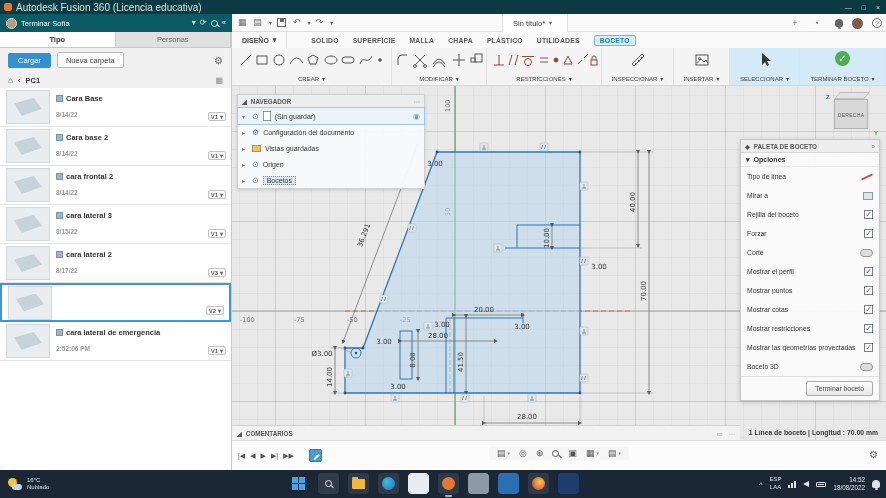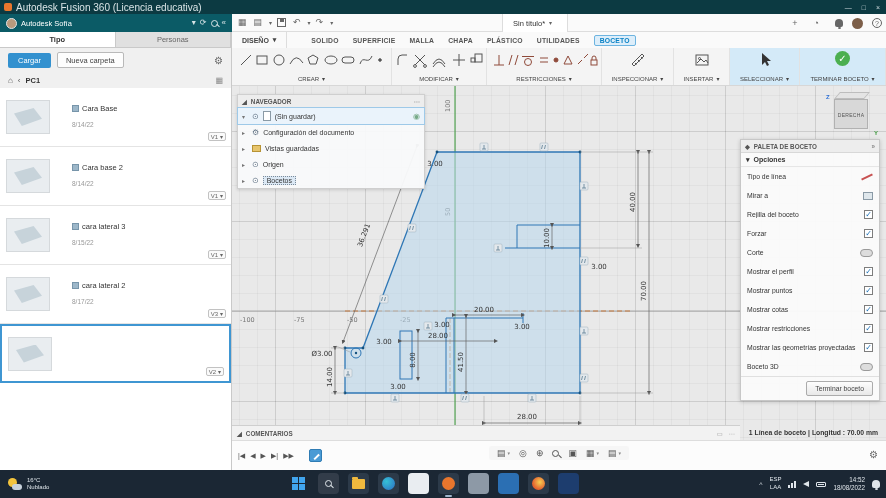--- a/index.html
+++ b/index.html
@@ -40,21 +40,21 @@
   .lp-tab { flex:1; font-size:7.5px; text-align:center; line-height:16px; background:#e0e0e0; color:#666; border-right:1px solid #c9c9c9; }
   .lp-tab.active { background:#fff; color:#333; font-weight:bold; }
   .lp-actions { height:24px; display:flex; align-items:center; gap:6px; padding:0 8px; }
   .btn-blue { background:#3391cf; color:#fff; font-size:7.5px; border:none; border-radius:2px; padding:3px 10px; }
   .btn-plain { background:#fdfdfd; color:#444; font-size:7.5px; border:1px solid #b9b9b9; border-radius:2px; padding:2.5px 8px; }
   .lp-actions .gear { margin-left:auto; color:#666; font-size:10px; }
   .lp-crumb { height:16px; display:flex; align-items:center; gap:5px; padding:0 8px; font-size:8px; color:#555; }
   .lp-crumb .loc { font-size:7.5px; font-weight:bold; color:#333; }
   .lp-crumb .right { margin-left:auto; color:#888; }
   .lp-list { position:absolute; top:56px; left:0; width:231px; bottom:0; background:#fff; overflow:hidden; }
-  .fileitem { position:relative; height:59px; border-bottom:1px solid #e4e4e4; display:flex; align-items:center; padding:0 6px; gap:22px; background:#fff; }
+  .fileitem { position:relative; height:39px; border-bottom:1px solid #e4e4e4; display:flex; align-items:center; padding:0 6px; gap:6px; background:#fff;font-weight:bold; }
   .fileitem.sel { border:2px solid #3f96d2; }
   .thumb { width:44px; height:34px; background:#e9edf0; border:1px solid #d5d9dc; position:relative; flex:none; }
   .thumb::after { content:""; position:absolute; left:7px; top:7px; width:28px; height:18px; background:#c7d3da; clip-path:polygon(0 30%,70% 0,100% 60%,28% 100%); }
   .fi-txt { flex:1; min-width:0; }
   .fi-name { font-size:7.5px; color:#333; display:flex; align-items:center; gap:3px; white-space:nowrap; overflow:hidden; }
   .fi-name .cube { width:7px; height:7px; background:#9db7c9; border:1px solid #7795aa; flex:none; }
   .fi-meta { font-size:6.5px; color:#999; margin-top:2px; }
   .ver { position:absolute; right:5px; bottom:5px; font-size:6px; color:#666; border:1px solid #c2c2c2; border-radius:2px; padding:0 2px; display:flex; gap:2px; align-items:center; background:#fafafa; }
 
   
@@ -185,21 +185,21 @@
     <span class="ttl">Autodesk Fusion 360 (Licencia educativa)</span>
     <span class="winbtns">
       <span>—</span>
       <span>□</span>
       <span>×</span>
     </span>
   </div>
 
   <div class="topbar-left">
     <span class="avatar-sm"></span>
-    <span class="uname">Autodesk Sofía</span>
+    <span class="uname">Terminar Sofía</span>
     <span class="ic">▾</span>
     <span class="ic">⟳</span>
     <span class="srch"></span>
     <span class="ic">«</span>
   </div>
 
   <div class="topbar-main">
     <span class="ic">▦</span>
     <span class="ic">▤</span>
     <span class="ic small">▾</span>
@@ -257,20 +257,31 @@
             </span><span class="fi-meta">8/14/22</span></span>
         <span class="ver">
             <span>V1</span>
             <span>▾</span>
           </span>
       </div>
       <div class="fileitem">
         <span class="thumb"></span>
         <span class="fi-txt"><span class="fi-name">
               <span class="cube"></span>
+              <span>cara frontal 2</span>
+            </span><span class="fi-meta">8/14/22</span></span>
+        <span class="ver">
+            <span>V1</span>
+            <span>▾</span>
+          </span>
+      </div>
+      <div class="fileitem">
+        <span class="thumb"></span>
+        <span class="fi-txt"><span class="fi-name">
+              <span class="cube"></span>
               <span>cara lateral 3</span>
             </span><span class="fi-meta">8/15/22</span></span>
         <span class="ver">
             <span>V1</span>
             <span>▾</span>
           </span>
       </div>
       <div class="fileitem">
         <span class="thumb"></span>
         <span class="fi-txt"><span class="fi-name">
@@ -279,20 +290,31 @@
             </span><span class="fi-meta">8/17/22</span></span>
         <span class="ver">
             <span>V3</span>
             <span>▾</span>
           </span>
       </div>
       <div class="fileitem sel">
         <span class="thumb"></span>
         <span class="ver">
             <span>V2</span>
+            <span>▾</span>
+          </span>
+      </div>
+      <div class="fileitem">
+        <span class="thumb"></span>
+        <span class="fi-txt"><span class="fi-name">
+              <span class="cube"></span>
+              <span>cara lateral de emergencia</span>
+            </span><span class="fi-meta">2:52:06 PM</span></span>
+        <span class="ver">
+            <span>V1</span>
             <span>▾</span>
           </span>
       </div>
     </div>
   </div>
 
   <div class="ribbonA">
     <div class="workspace">
       <span>DISEÑO</span>
       <span>▾</span>

